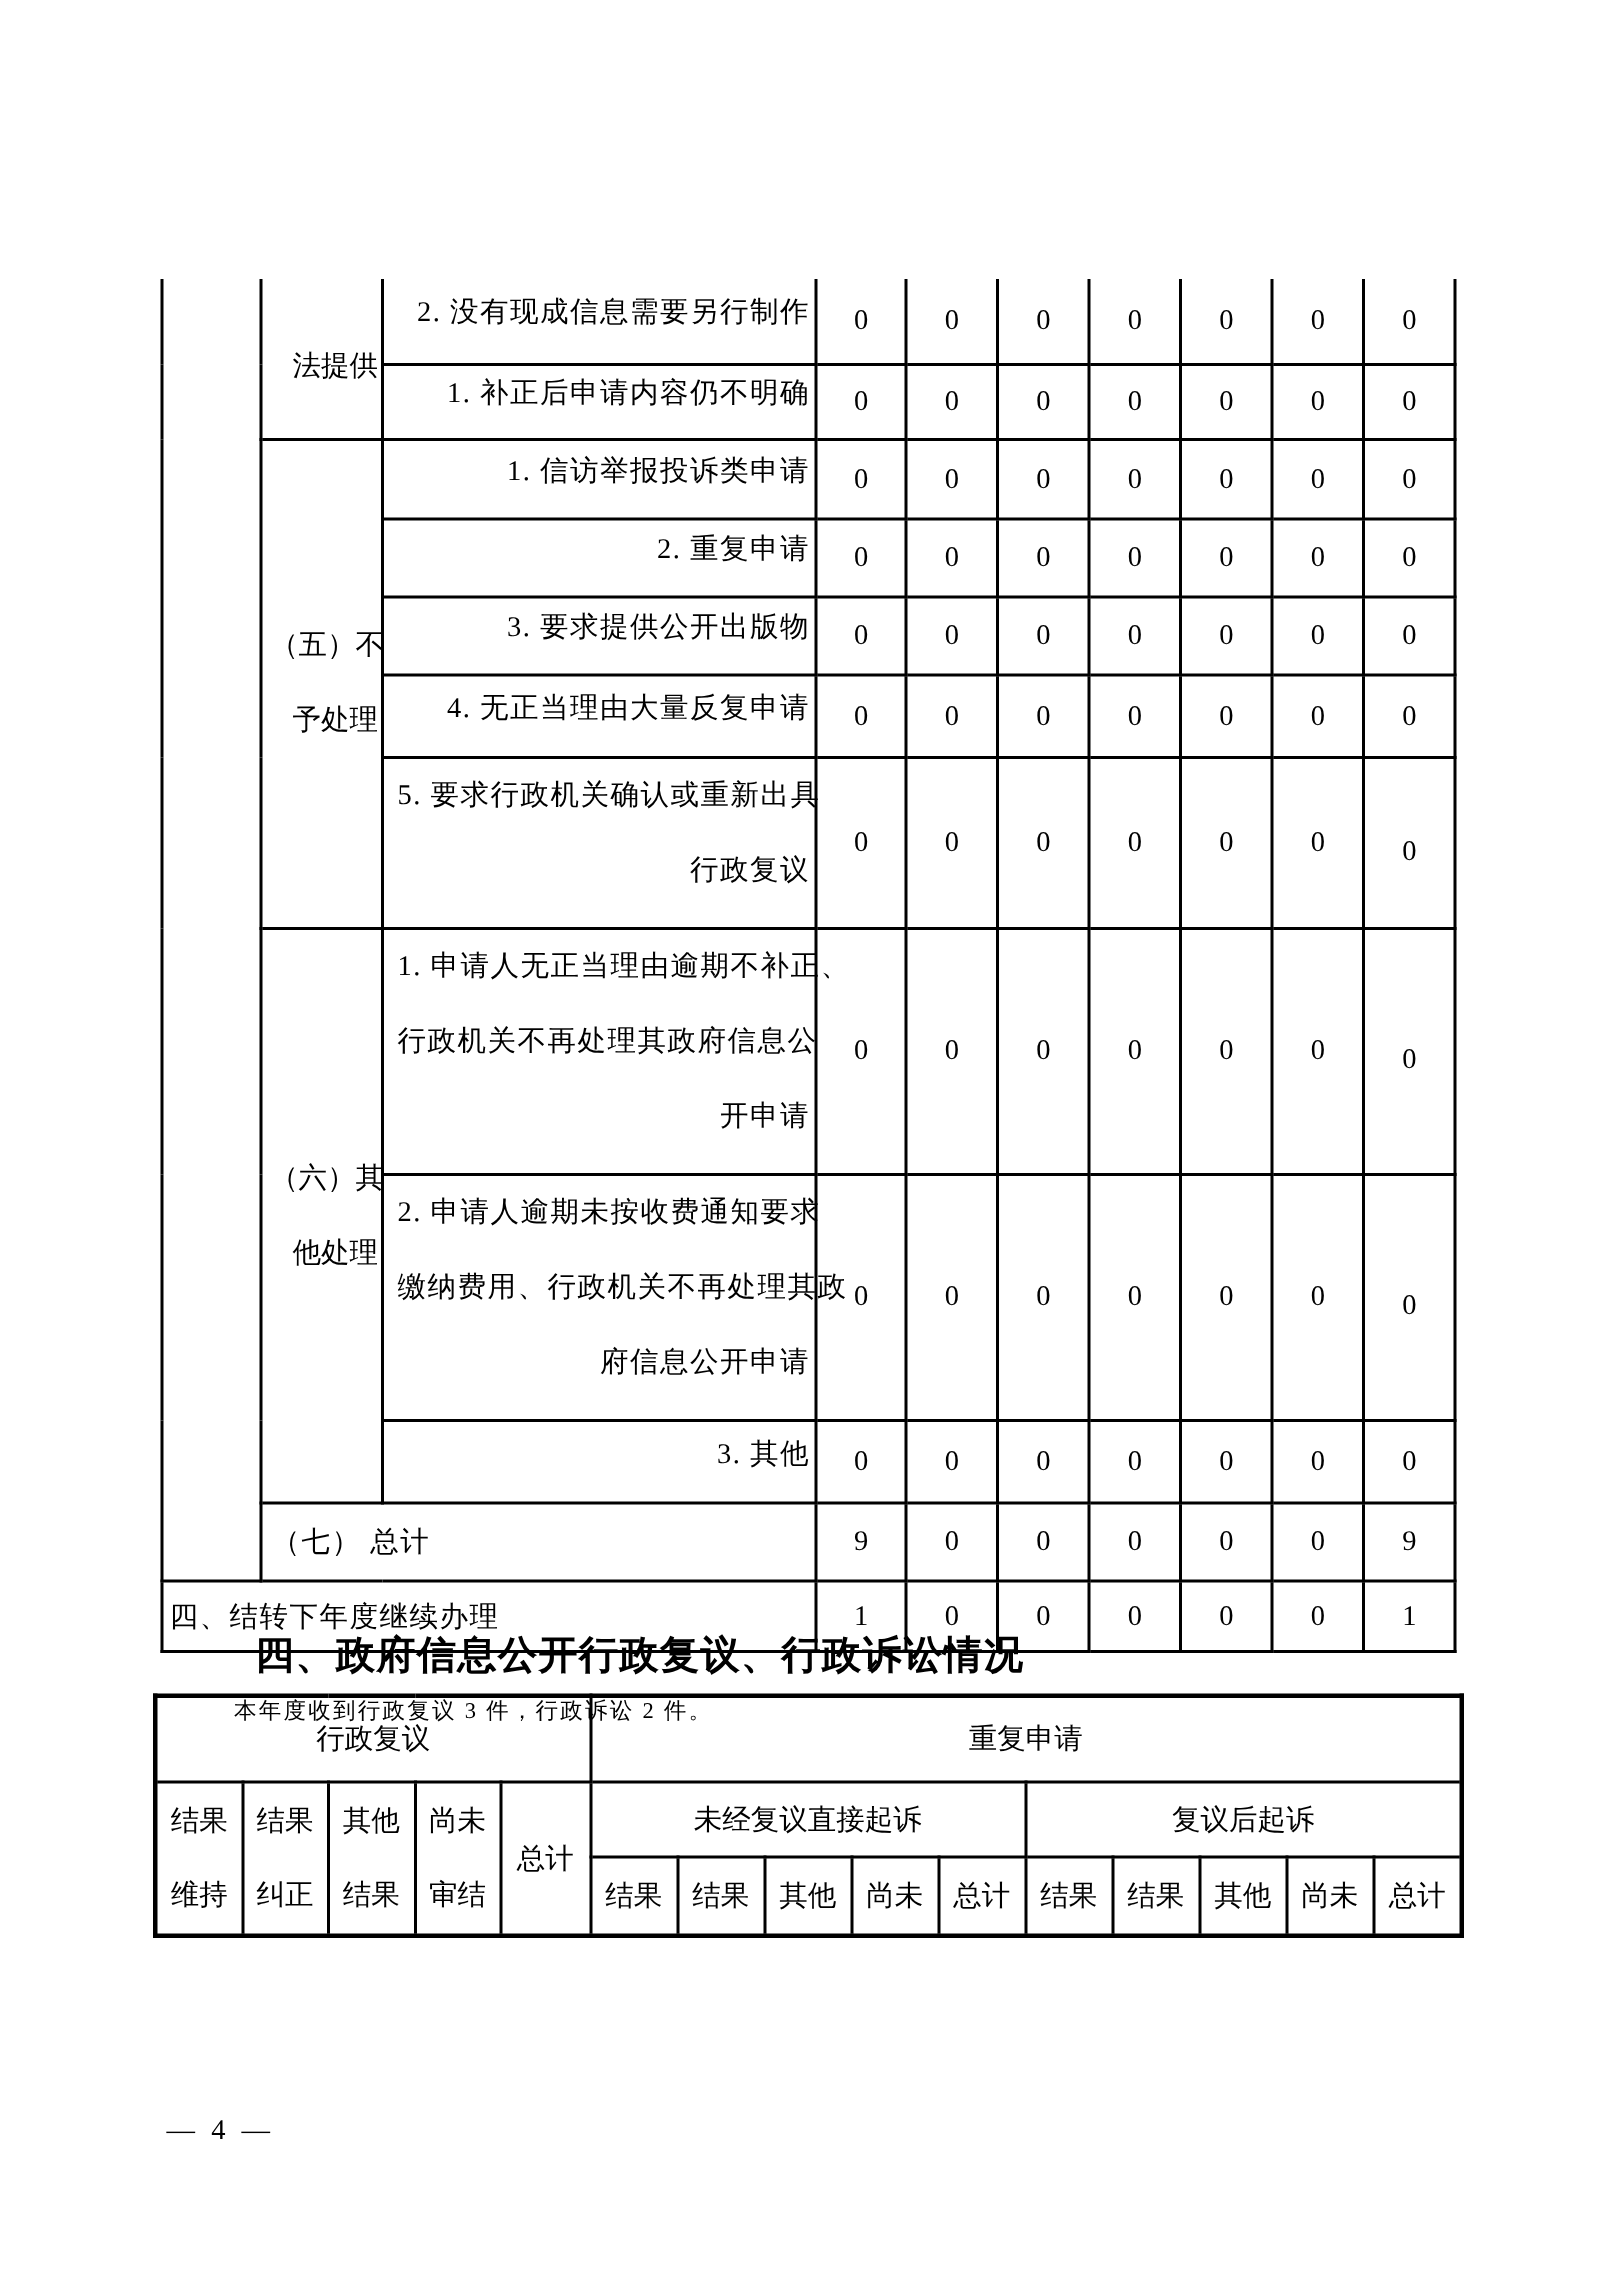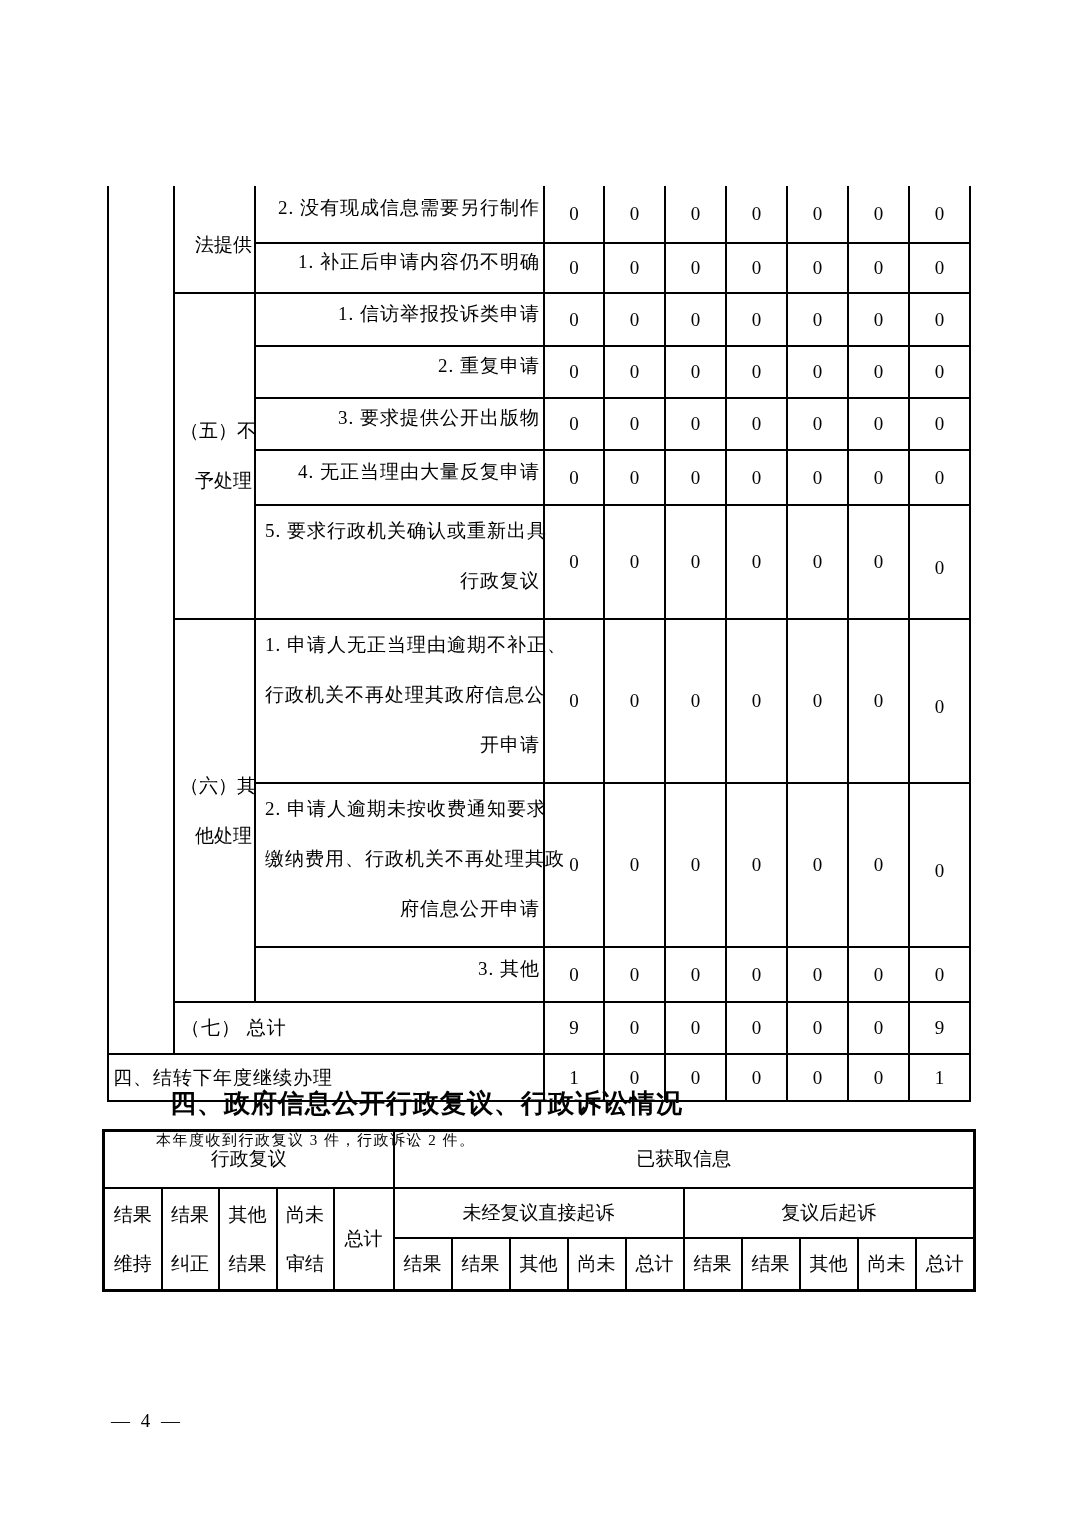--- a/index.html
+++ b/index.html
@@ -227,21 +227,21 @@
         <col style="width:58px">
       <col style="width:58px">
         <col style="width:58px">
         <col style="width:58px">
         <col style="width:58px">
         <col style="width:59px">
     </colgroup>
     <tbody>
         <tr class="ra">
       <td colspan="5">行政复议</td>
-      <td colspan="10">已获取信息</td>
+      <td colspan="10">重复申请</td>
     </tr>
     <tr class="rb">
       <td rowspan="2" class="two">
         <div class="tl">结果</div>
         <div class="tl">维持</div>
       </td>
       <td rowspan="2" class="two">
         <div class="tl">结果</div>
         <div class="tl">纠正</div>
       </td>

